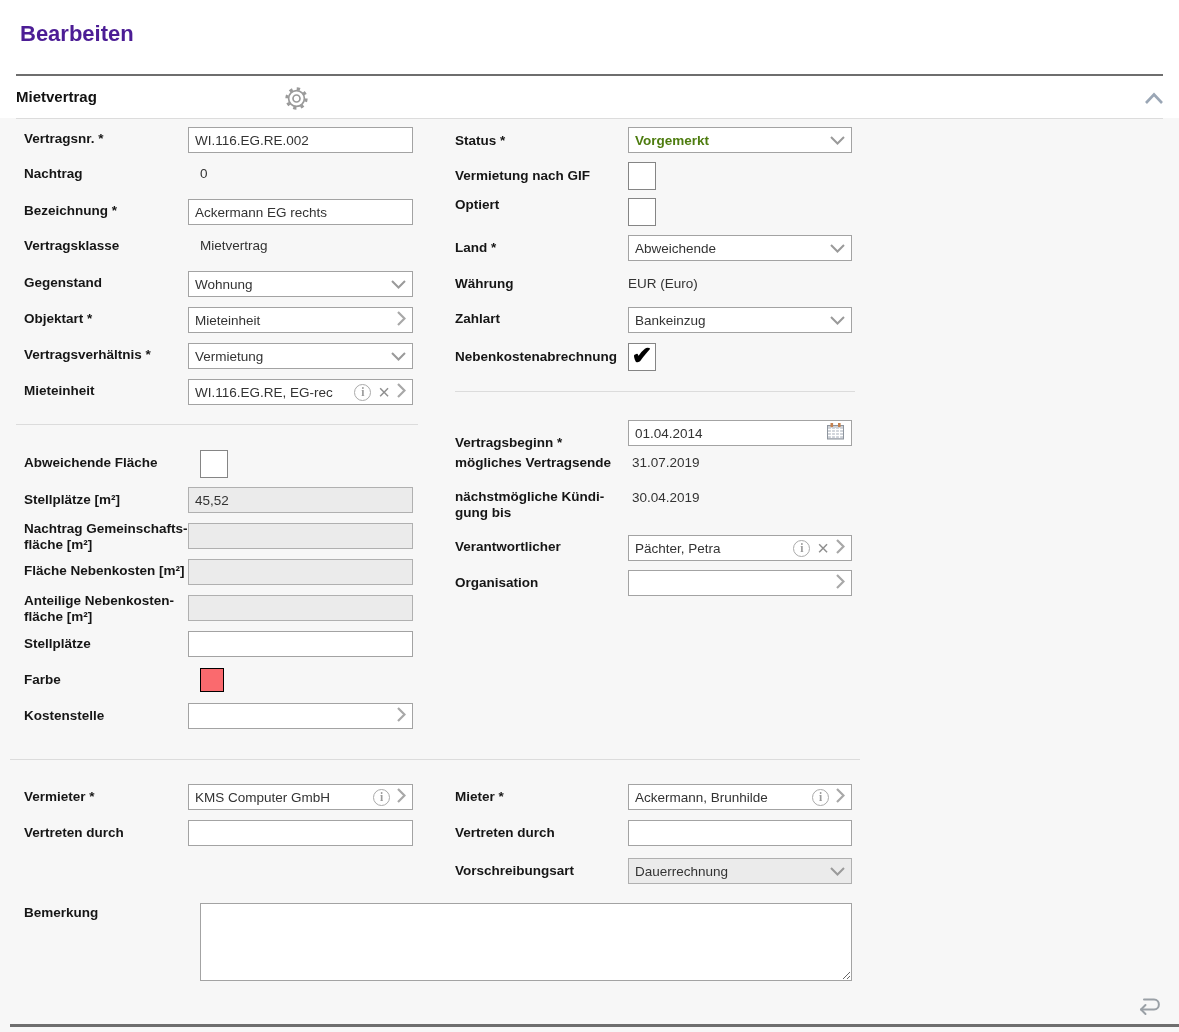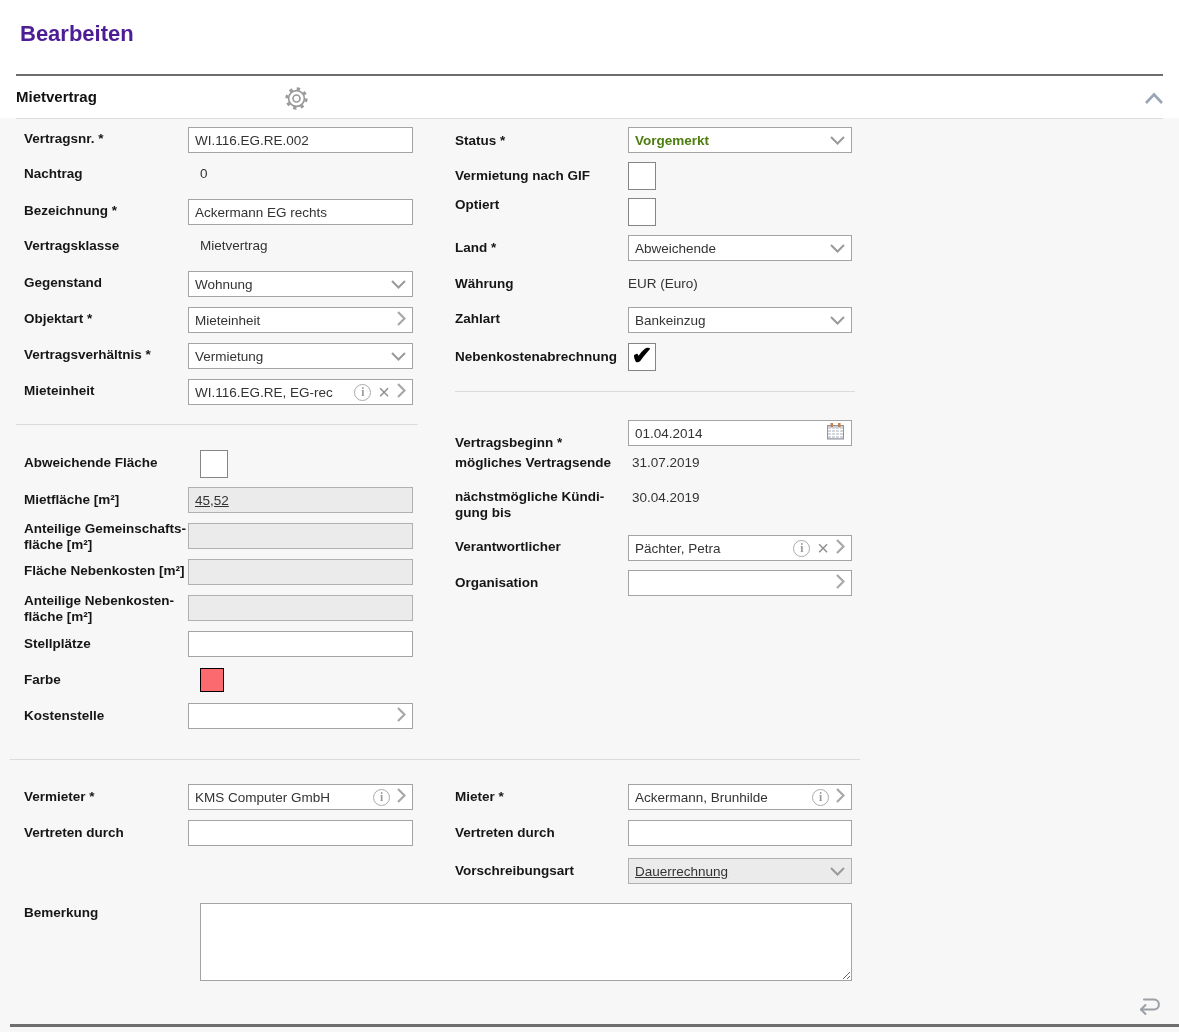--- a/index.html
+++ b/index.html
@@ -16,21 +16,21 @@
   .lbl { position:absolute; font-size:13.5px; font-weight:bold; color:#161616; line-height:16px; white-space:pre-line; }
   .lbl.l { left:24px; width:176px; }
   .lbl.r { left:455px; width:174px; }
 
   .val { position:absolute; font-size:13.5px; color:#333; }
 
   .box { position:absolute; height:26px; background:#fff; border:1px solid #a3a3a3; font-size:13.5px;
          color:#333; display:flex; align-items:center; padding:0 6px; }
   .box.l { left:188px; width:225px; }
   .box.r { left:628px; width:224px; }
-  .box.disabled { background:#ebebeb; border-color:#b0b0b0;text-decoration:underline; }
+  .box.disabled { background:#ebebeb; border-color:#b0b0b0; }
   .box .txt { flex:1 1 auto; white-space:nowrap; overflow:hidden; }
   .box .icons { display:flex; align-items:center; gap:7px; margin-left:4px; flex:0 0 auto; }
 
   input.box { outline:none; font-family:"Liberation Sans", sans-serif; }
   .bare { border:none; outline:none; background:transparent; flex:1 1 auto; width:20px;
           font-size:13.5px; color:#333; font-family:"Liberation Sans", sans-serif; }
 
   .cb { position:absolute; width:28px; height:28px; background:#fff; border:1px solid #858585;
         display:flex; align-items:center; justify-content:center; cursor:pointer; }
   .cb .check { font-size:25px; font-weight:bold; color:#000; line-height:1; margin-top:-3px; }
@@ -135,26 +135,26 @@
           </svg>
       </span>
     </span>
   </div>
 
   <div class="divider" style="left:16px; top:424px; width:402px"></div>
 
   <div class="lbl l" style="top:455px">Abweichende Fläche</div>
   <div class="cb" style="left:200px; top:450px"></div>
 
-  <div class="lbl l" style="top:492px">Mietfläche [m²]</div>
+  <div class="lbl l" style="top:492px">Stellplätze [m²]</div>
   <div class="box l disabled" style="top:487px">
     <span class="txt">45,52</span>
   </div>
 
-  <div class="lbl l" style="top:521px">Anteilige Gemeinschafts-
+  <div class="lbl l" style="top:521px">Nachtrag Gemeinschafts-
 fläche [m²]</div>
   <div class="box l disabled" style="top:523px">
     <span class="txt"></span>
   </div>
 
   <div class="lbl l" style="top:563px">Fläche Nebenkosten [m²]</div>
   <div class="box l disabled" style="top:559px">
     <span class="txt"></span>
   </div>
 

